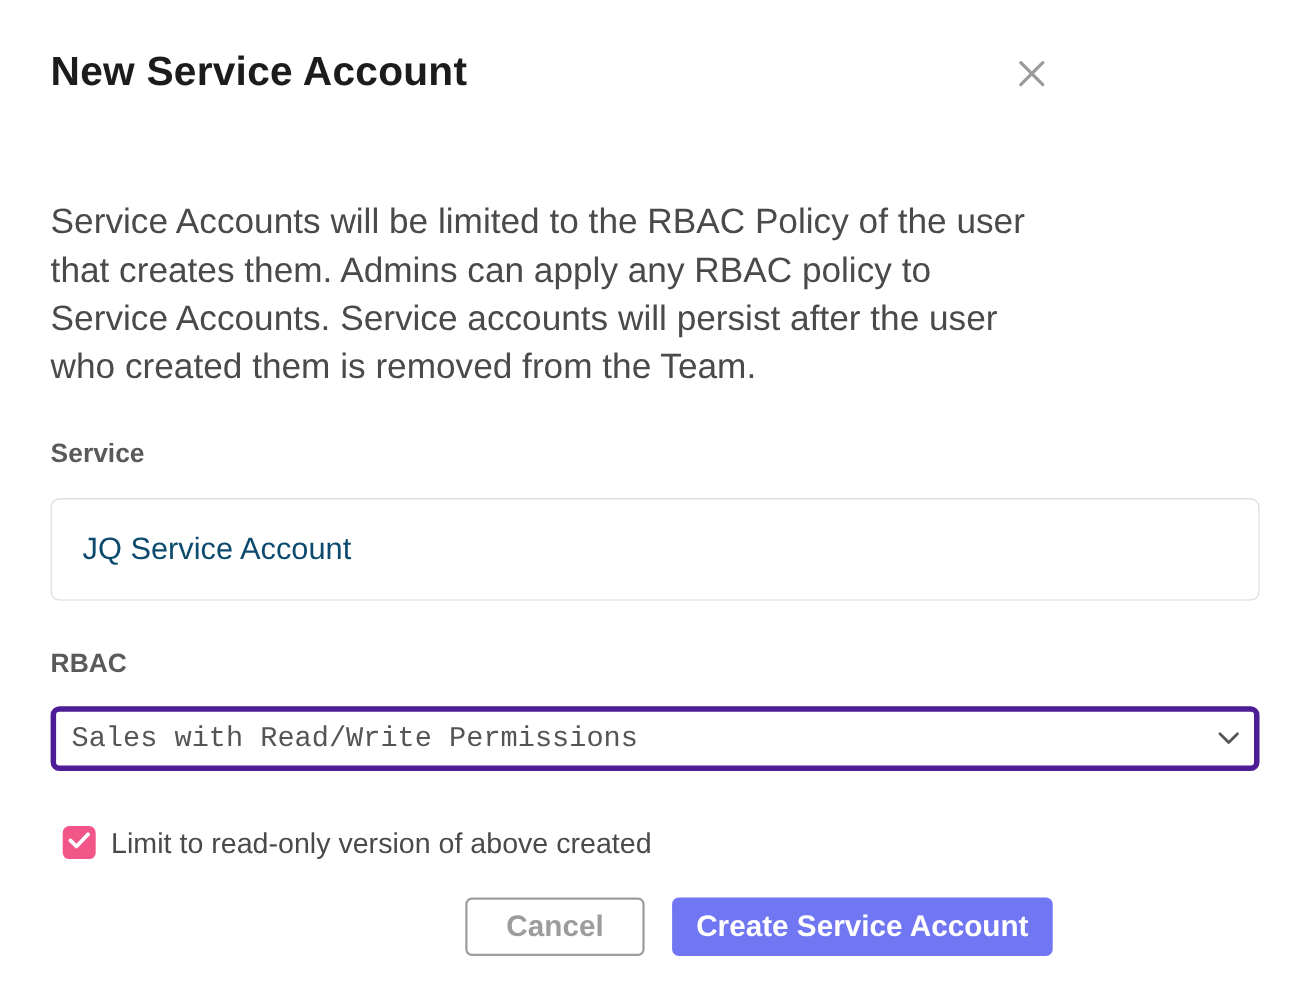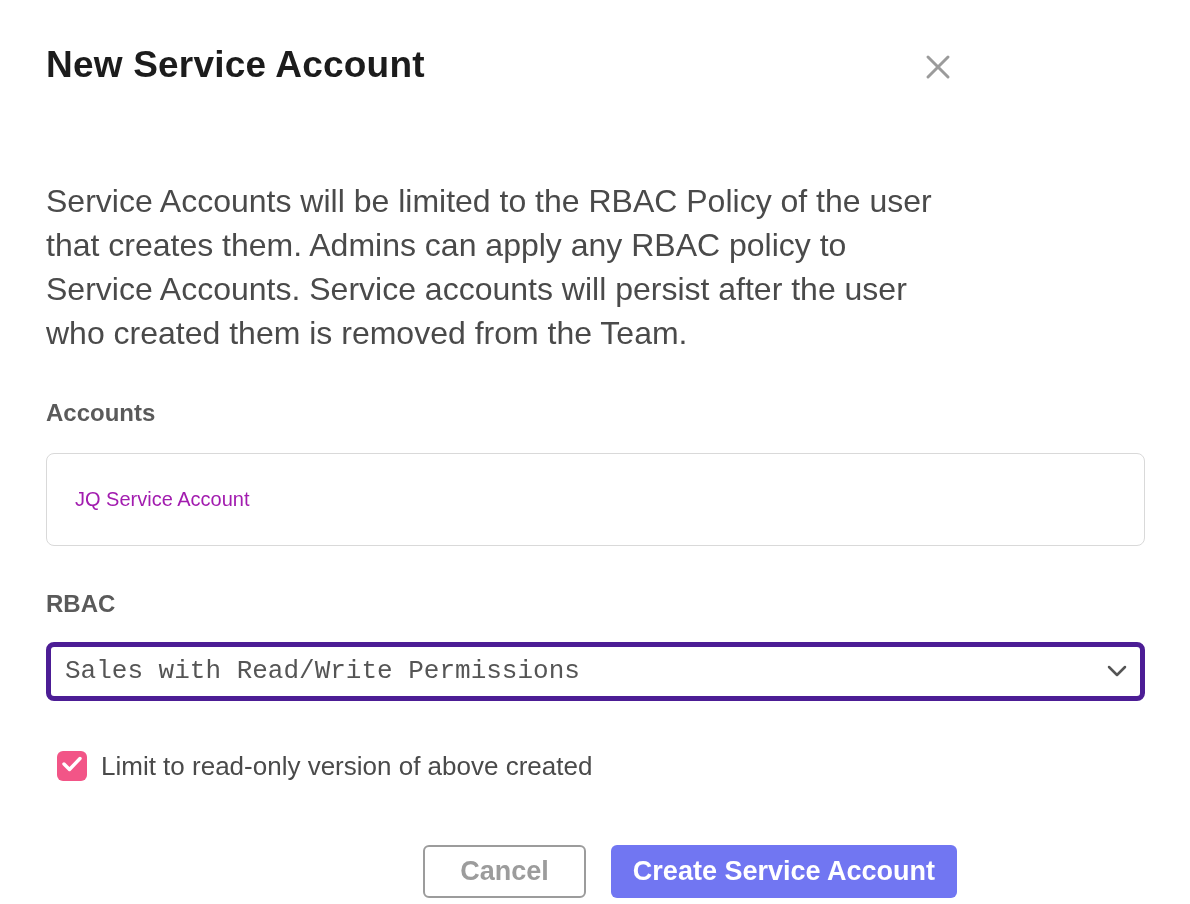--- a/index.html
+++ b/index.html
@@ -48,22 +48,22 @@
     font-weight: 700;
     color: #5a5a5a;
   }
   .text-input {
     margin-top: 26px;
     width: 1099px;
     height: 93px;
     border: 1px solid #d9d9d9;
     border-radius: 8px;
     padding: 0 28px;
-    font-size: 20px;
-    color: #a21caf;
+    font-size: 28px;
+    color: #0c4a6e;
     font-family: "Liberation Sans", "DejaVu Sans", sans-serif;
     background: #ffffff;
     outline: none;
   }
   .select-wrap {
     position: relative;
     margin-top: 24px;
     width: 1099px;
     height: 59px;
   }
@@ -109,21 +109,20 @@
     font-size: 26px;
     color: #4a4a4a;
   }
   .modal-footer {
     position: absolute;
     right: 45px;
     top: 816px;
     display: flex;
     gap: 25px;
     align-items: center;
-    margin-top: 29px;
   }
   .btn {
     height: 53px;
     border-radius: 6px;
     font-size: 27px;
     font-weight: 700;
     font-family: "Liberation Sans", "DejaVu Sans", sans-serif;
     cursor: pointer;
     line-height: 1;
   }
@@ -152,21 +151,21 @@
         <svg width="30" height="30" viewBox="0 0 30 30">
           <line x1="5" y1="5" x2="25" y2="25" stroke="#9b9b9b" stroke-width="3" stroke-linecap="round"></line>
           <line x1="25" y1="5" x2="5" y2="25" stroke="#9b9b9b" stroke-width="3" stroke-linecap="round"></line>
         </svg>
       </span>
     </button>
   </div>
 
   <p class="description">Service Accounts will be limited to the RBAC Policy of the user that creates them. Admins can apply any RBAC policy to Service Accounts. Service accounts will persist after the user who created them is removed from the Team.</p>
 
-  <label class="field-label">Accounts</label>
+  <label class="field-label">Service</label>
   <input class="text-input" type="text" value="JQ Service Account" style="">
 
   <label class="field-label">RBAC</label>
   <div class="select-wrap">
     <select class="select-input">
       <option selected="">Sales with Read/Write Permissions</option>
     </select>
     <span class="select-chevron">
       <svg width="20" height="12" viewBox="0 0 20 12">
         <polyline points="2,2 10,10 18,2" fill="none" stroke="#555555" stroke-width="2.5" stroke-linecap="round" stroke-linejoin="round"></polyline>

